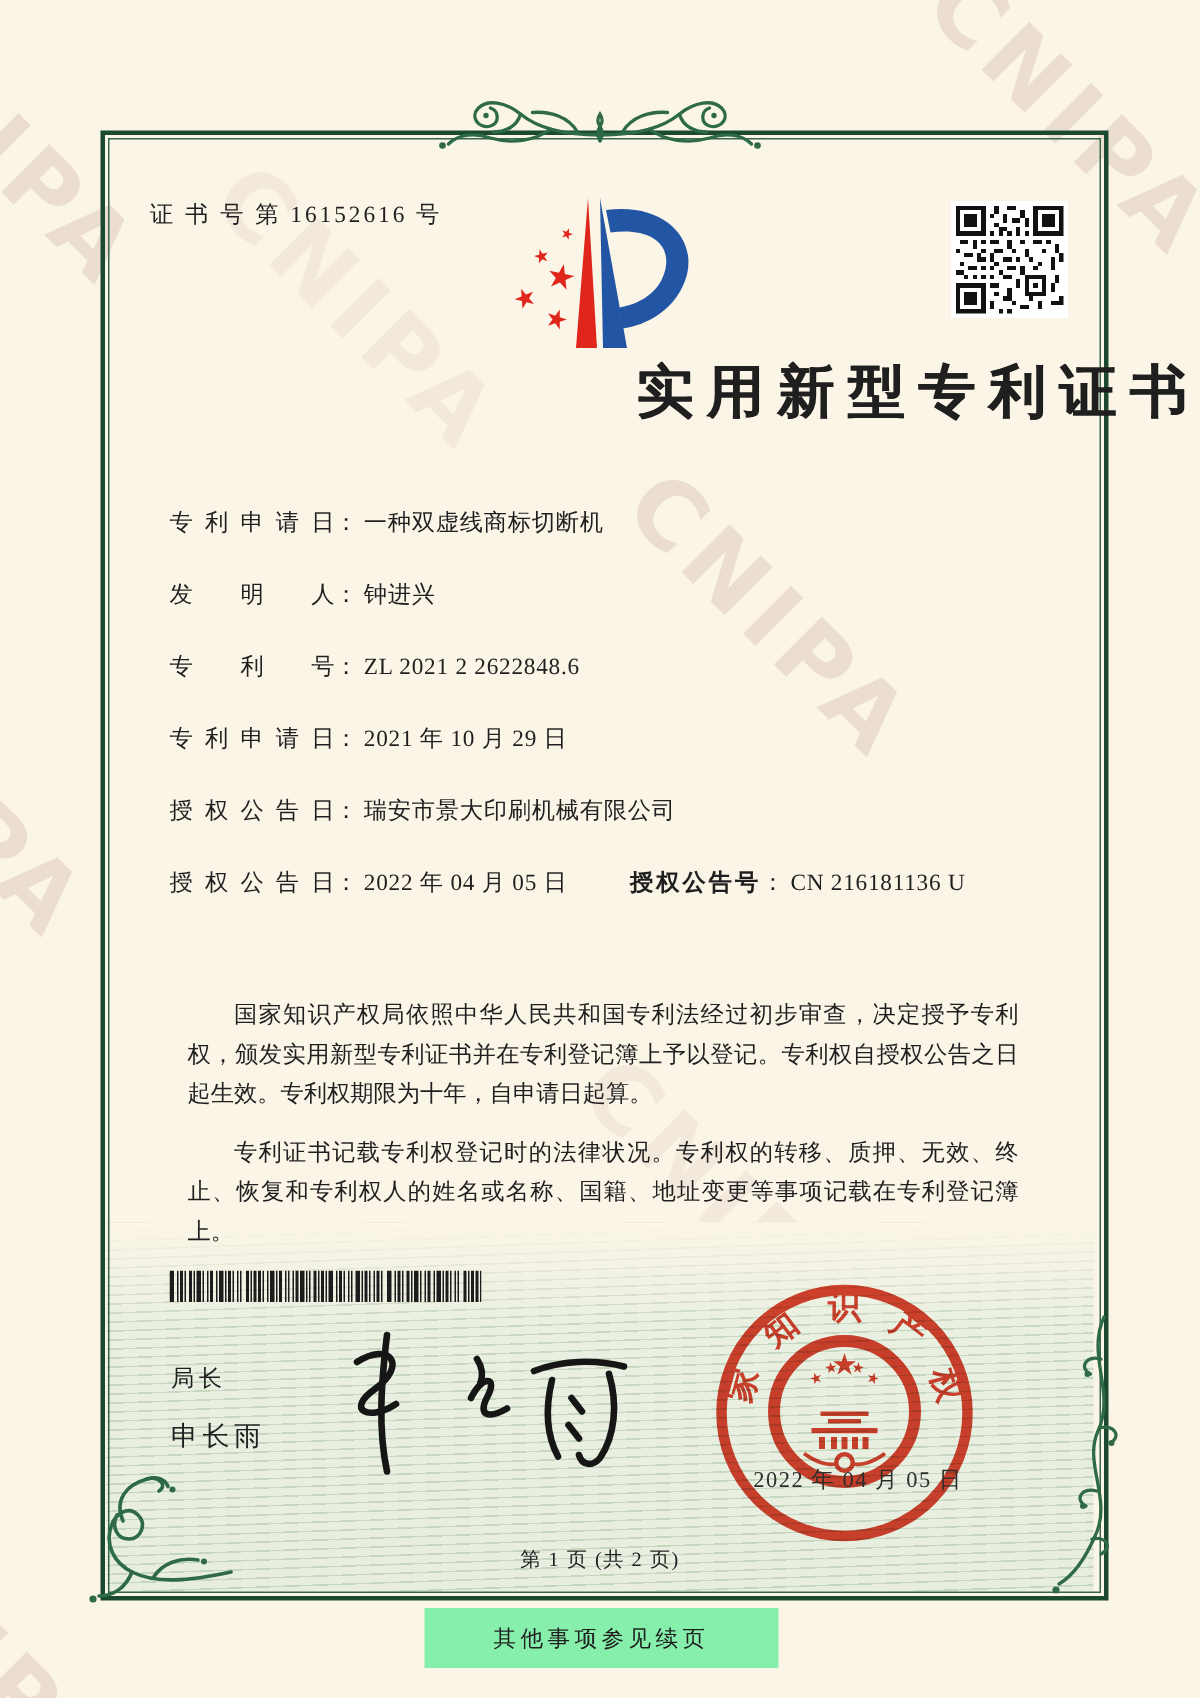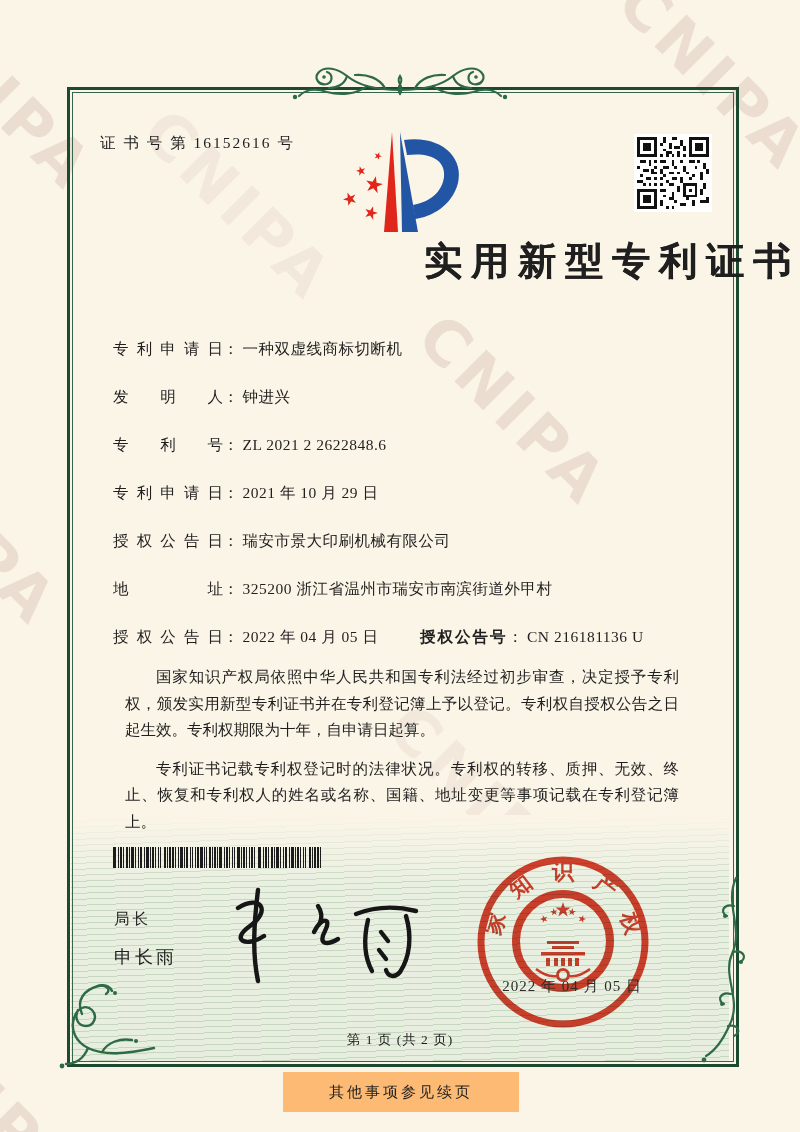--- a/index.html
+++ b/index.html
@@ -55,21 +55,21 @@
   .barcode{position:absolute;left:113px;top:847px;width:208px;height:21px;z-index:4;}
   .sig-title{position:absolute;left:114px;top:909px;z-index:4;font-size:15.5px;letter-spacing:3px;}
   .sig-name{position:absolute;left:114px;top:945px;z-index:4;font-size:18px;letter-spacing:3px;}
   .signature{position:absolute;left:218px;top:878px;width:215px;height:112px;z-index:4;}
   .seal{position:absolute;left:474px;top:853px;width:178px;height:178px;z-index:4;opacity:.96;mix-blend-mode:multiply;}
   .seal-date{position:absolute;left:488px;top:977px;width:168px;z-index:5;text-align:center;
     font-size:15px;letter-spacing:1px;color:#2e2d2b;}
   .pageinfo{position:absolute;left:0;right:0;top:1031px;z-index:4;text-align:center;
     font-size:13.5px;letter-spacing:1px;}
   .note{position:absolute;left:283px;top:1072px;width:236px;height:40px;z-index:4;
-    background:#fdba74;display:flex;align-items:center;justify-content:center;
+    background:#86efac;display:flex;align-items:center;justify-content:center;
     font-size:15px;letter-spacing:3px;}
 </style>
 </head>
 <body>
 
 <div class="page">
 
   <div class="wm" style="left:-60px;top:-15px">CNIPA</div>
   <div class="wm" style="left:655px;top:-35px">CNIPA</div>
   <div class="wm light" style="left:180px;top:95px">CNIPA</div>
@@ -180,23 +180,20 @@
       <span class="flabel">发明人</span><span class="fcolon">：</span><span class="fvalue">钟进兴</span>
     </div>
     <div class="frow">
       <span class="flabel">专利号</span><span class="fcolon">：</span><span class="fvalue">ZL 2021 2 2622848.6</span>
     </div>
     <div class="frow">
       <span class="flabel">专利申请日</span><span class="fcolon">：</span><span class="fvalue">2021 年 10 月 29 日</span>
     </div>
     <div class="frow">
       <span class="flabel">授权公告日</span><span class="fcolon">：</span><span class="fvalue">瑞安市景大印刷机械有限公司</span>
-    </div>
-    <div class="frow">
-      <span class="flabel">地址</span><span class="fcolon">：</span><span class="fvalue">325200 浙江省温州市瑞安市南滨街道外甲村</span>
     </div>
     <div class="frow">
       <span class="flabel">授权公告日</span><span class="fcolon">：</span><span class="fvalue">2022 年 04 月 05 日</span>
       <span class="grant">
         <span class="glabel">授权公告号</span><span class="fcolon">：</span><span class="fvalue">CN 216181136 U</span>
       </span>
     </div>
   </div>
 
   <div class="paras">

